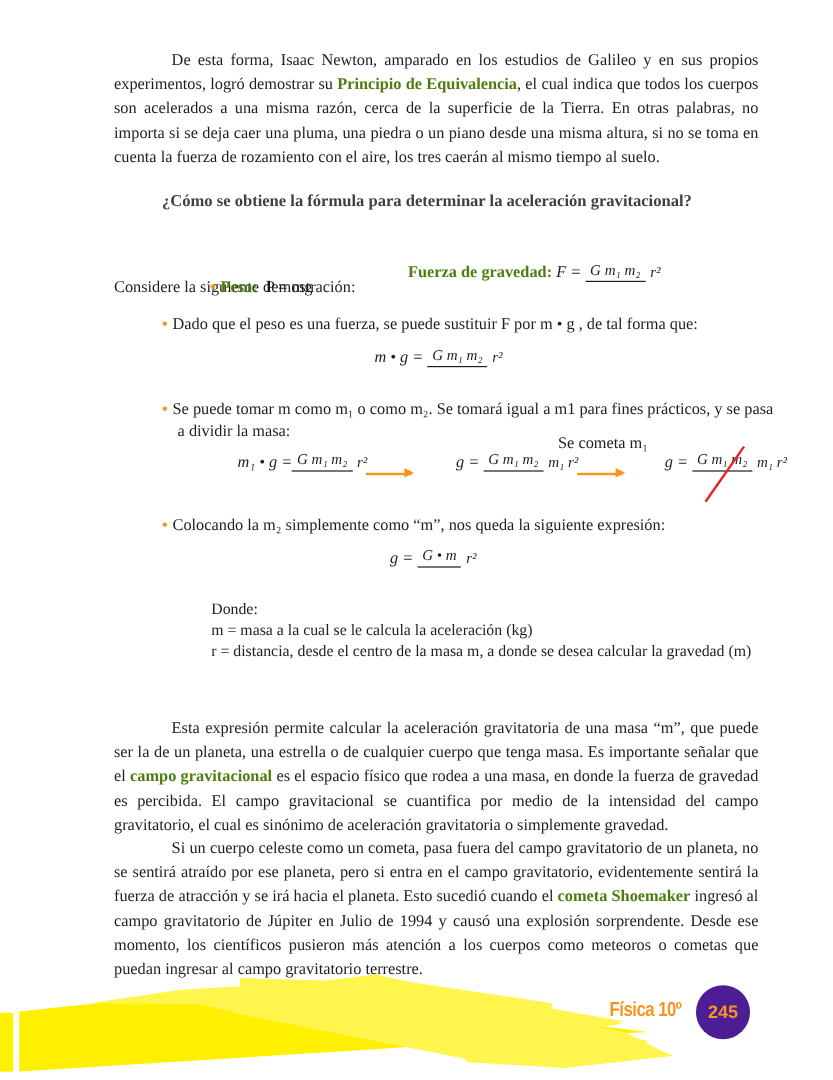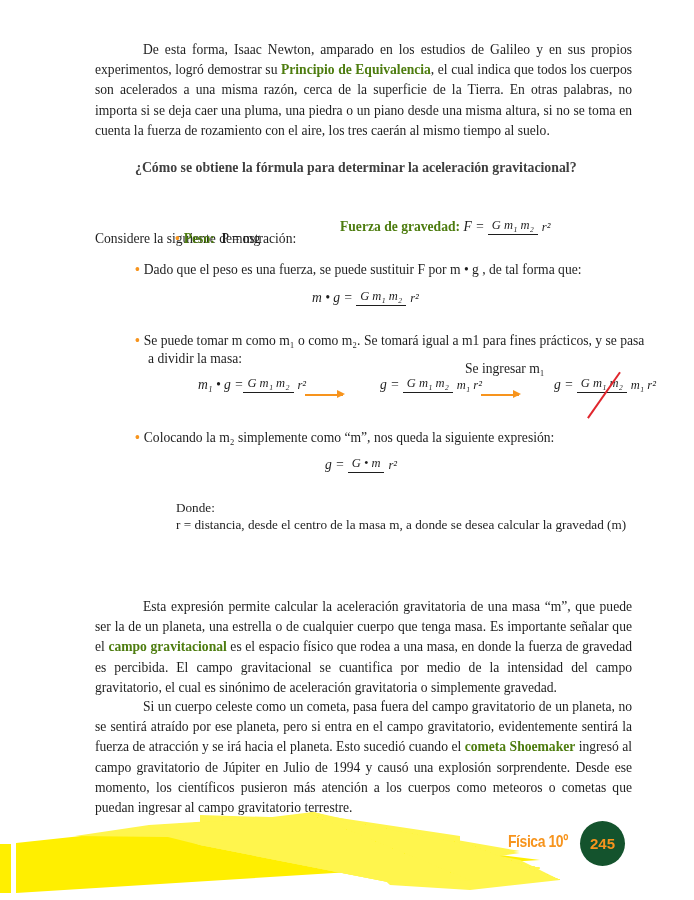--- a/index.html
+++ b/index.html
@@ -35,21 +35,21 @@
   .where { position: absolute; left: 176px; top: 499px; font-size: 13.2px; line-height: 17.4px; }
   .strike { position: absolute; width: 1.5px; height: 56px; background: #e0262d; transform: rotate(35deg); }
   .footer-title {
     position: absolute; left: 508px; top: 832px;
     font-family: "Liberation Sans", "DejaVu Sans", sans-serif;
     font-weight: bold; font-size: 17px; color: #f7941d; letter-spacing: -0.5px;
     transform: scaleX(0.82); transform-origin: left;
   }
   .page-circle {
     position: absolute; left: 580px; top: 821px; width: 45px; height: 45px;
-    border-radius: 50%; background: #14532d;
+    border-radius: 50%; background: #4c1d95;
     display: flex; align-items: center; justify-content: center;
     font-family: "Liberation Sans", "DejaVu Sans", sans-serif;
     font-weight: bold; font-size: 15px; color: #f7941d;
   }
 </style>
 </head>
 <body>
 
 <div class="p indent" style="top:40px;"><span>De esta forma, Isaac Newton, amparado en los estudios de Galileo y en sus propios experimentos, logró demostrar su </span><span class="orange">Principio de Equivalencia</span><span>, el cual indica que todos los cuerpos son acelerados a una misma razón, cerca de la superficie de la Tierra. En otras palabras, no importa si se deja caer una pluma, una piedra o un piano desde una misma altura, si no se toma en cuenta la fuerza de rozamiento con el aire, los tres caerán al mismo tiempo al suelo.</span></div>
 
@@ -77,21 +77,21 @@
   <span class="frac">
       <span class="num">G m₁ m₂</span>
       <span class="den">r²</span>
     </span>
 </div>
 
 <div class="line" style="left:135px; top:333px;">
   <span class="bul">•</span><span>Se puede tomar m como m₁ o como m₂. Se tomará igual a m1 para fines prácticos, y se pasa</span>
 </div>
 <div class="line" style="left:148px; top:351px;">a dividir la masa:</div>
-<div class="line" style="left:465px; top:361px;">Se ingresar m₁</div>
+<div class="line" style="left:465px; top:361px;">Se cometa m₁</div>
 
 <div class="line" style="left:198px; top:376px;">
   <span class="math" style="vertical-align:middle;">m₁ •  g =</span><span class="frac">
       <span class="num">G m₁ m₂</span>
       <span class="den">r²</span>
     </span>
 </div>
 <div class="arrow" style="left:305px; top:394px; width:38px;"></div>
 <div class="line" style="left:380px; top:376px;">
   <span class="math" style="vertical-align:middle;">g =</span>
@@ -116,20 +116,21 @@
 <div class="line" style="left:325px; top:456px;">
   <span class="math" style="vertical-align:middle;">g =</span>
   <span class="frac">
       <span class="num">G • m</span>
       <span class="den">r²</span>
     </span>
 </div>
 
 <div class="where">
   <div>Donde:</div>
+  <div>m = masa a la cual se le calcula la aceleración (kg)</div>
   <div>r  = distancia, desde el centro de la masa m, a donde se desea calcular la gravedad (m)</div>
 </div>
 
 <div class="p indent" style="top:597px;"><span>Esta expresión permite calcular la aceleración gravitatoria de una masa “m”, que puede ser la de un planeta, una estrella o de cualquier cuerpo que tenga masa. Es importante señalar que el </span><span class="orange">campo gravitacional</span><span> es el espacio físico que rodea a una masa, en donde la fuerza de gravedad es percibida. El campo gravitacional se cuantifica por medio de la intensidad del campo gravitatorio, el cual es sinónimo de aceleración gravitatoria o simplemente gravedad.</span></div>
 
 <div class="p indent" style="top:697px;"><span>Si un cuerpo celeste como un cometa, pasa fuera del campo gravitatorio de un planeta, no se sentirá atraído por ese planeta, pero si entra en el campo gravitatorio, evidentemente sentirá la fuerza de atracción y se irá hacia el planeta. Esto sucedió cuando el </span><span class="orange">cometa Shoemaker</span><span> ingresó al campo gravitatorio de Júpiter en Julio de 1994 y causó una explosión sorprendente. Desde ese momento, los científicos pusieron más atención a los cuerpos como meteoros o cometas que puedan ingresar al campo gravitatorio terrestre.</span></div>
 
 <svg width="694" height="900" style="position:absolute; left:0; top:0;">
   <polygon points="0,844 11,844 11,893 0,893" fill="#ffef00"></polygon>
   <polygon points="16,843 230,820 300,830 540,860 16,893" fill="#ffef00"></polygon>

